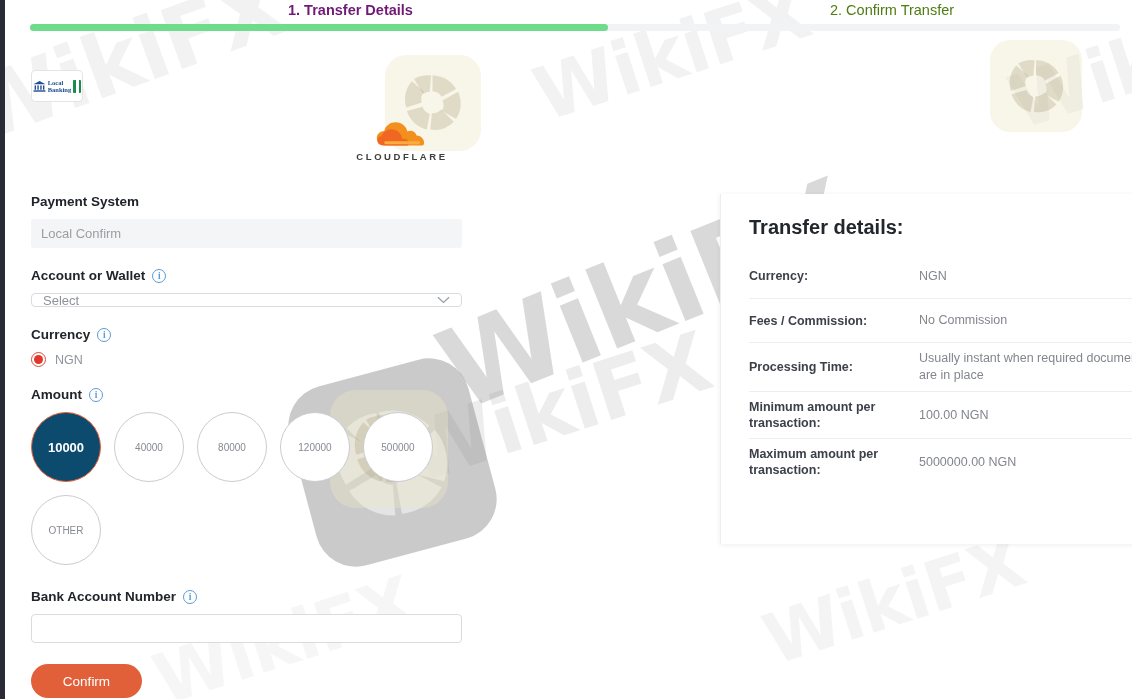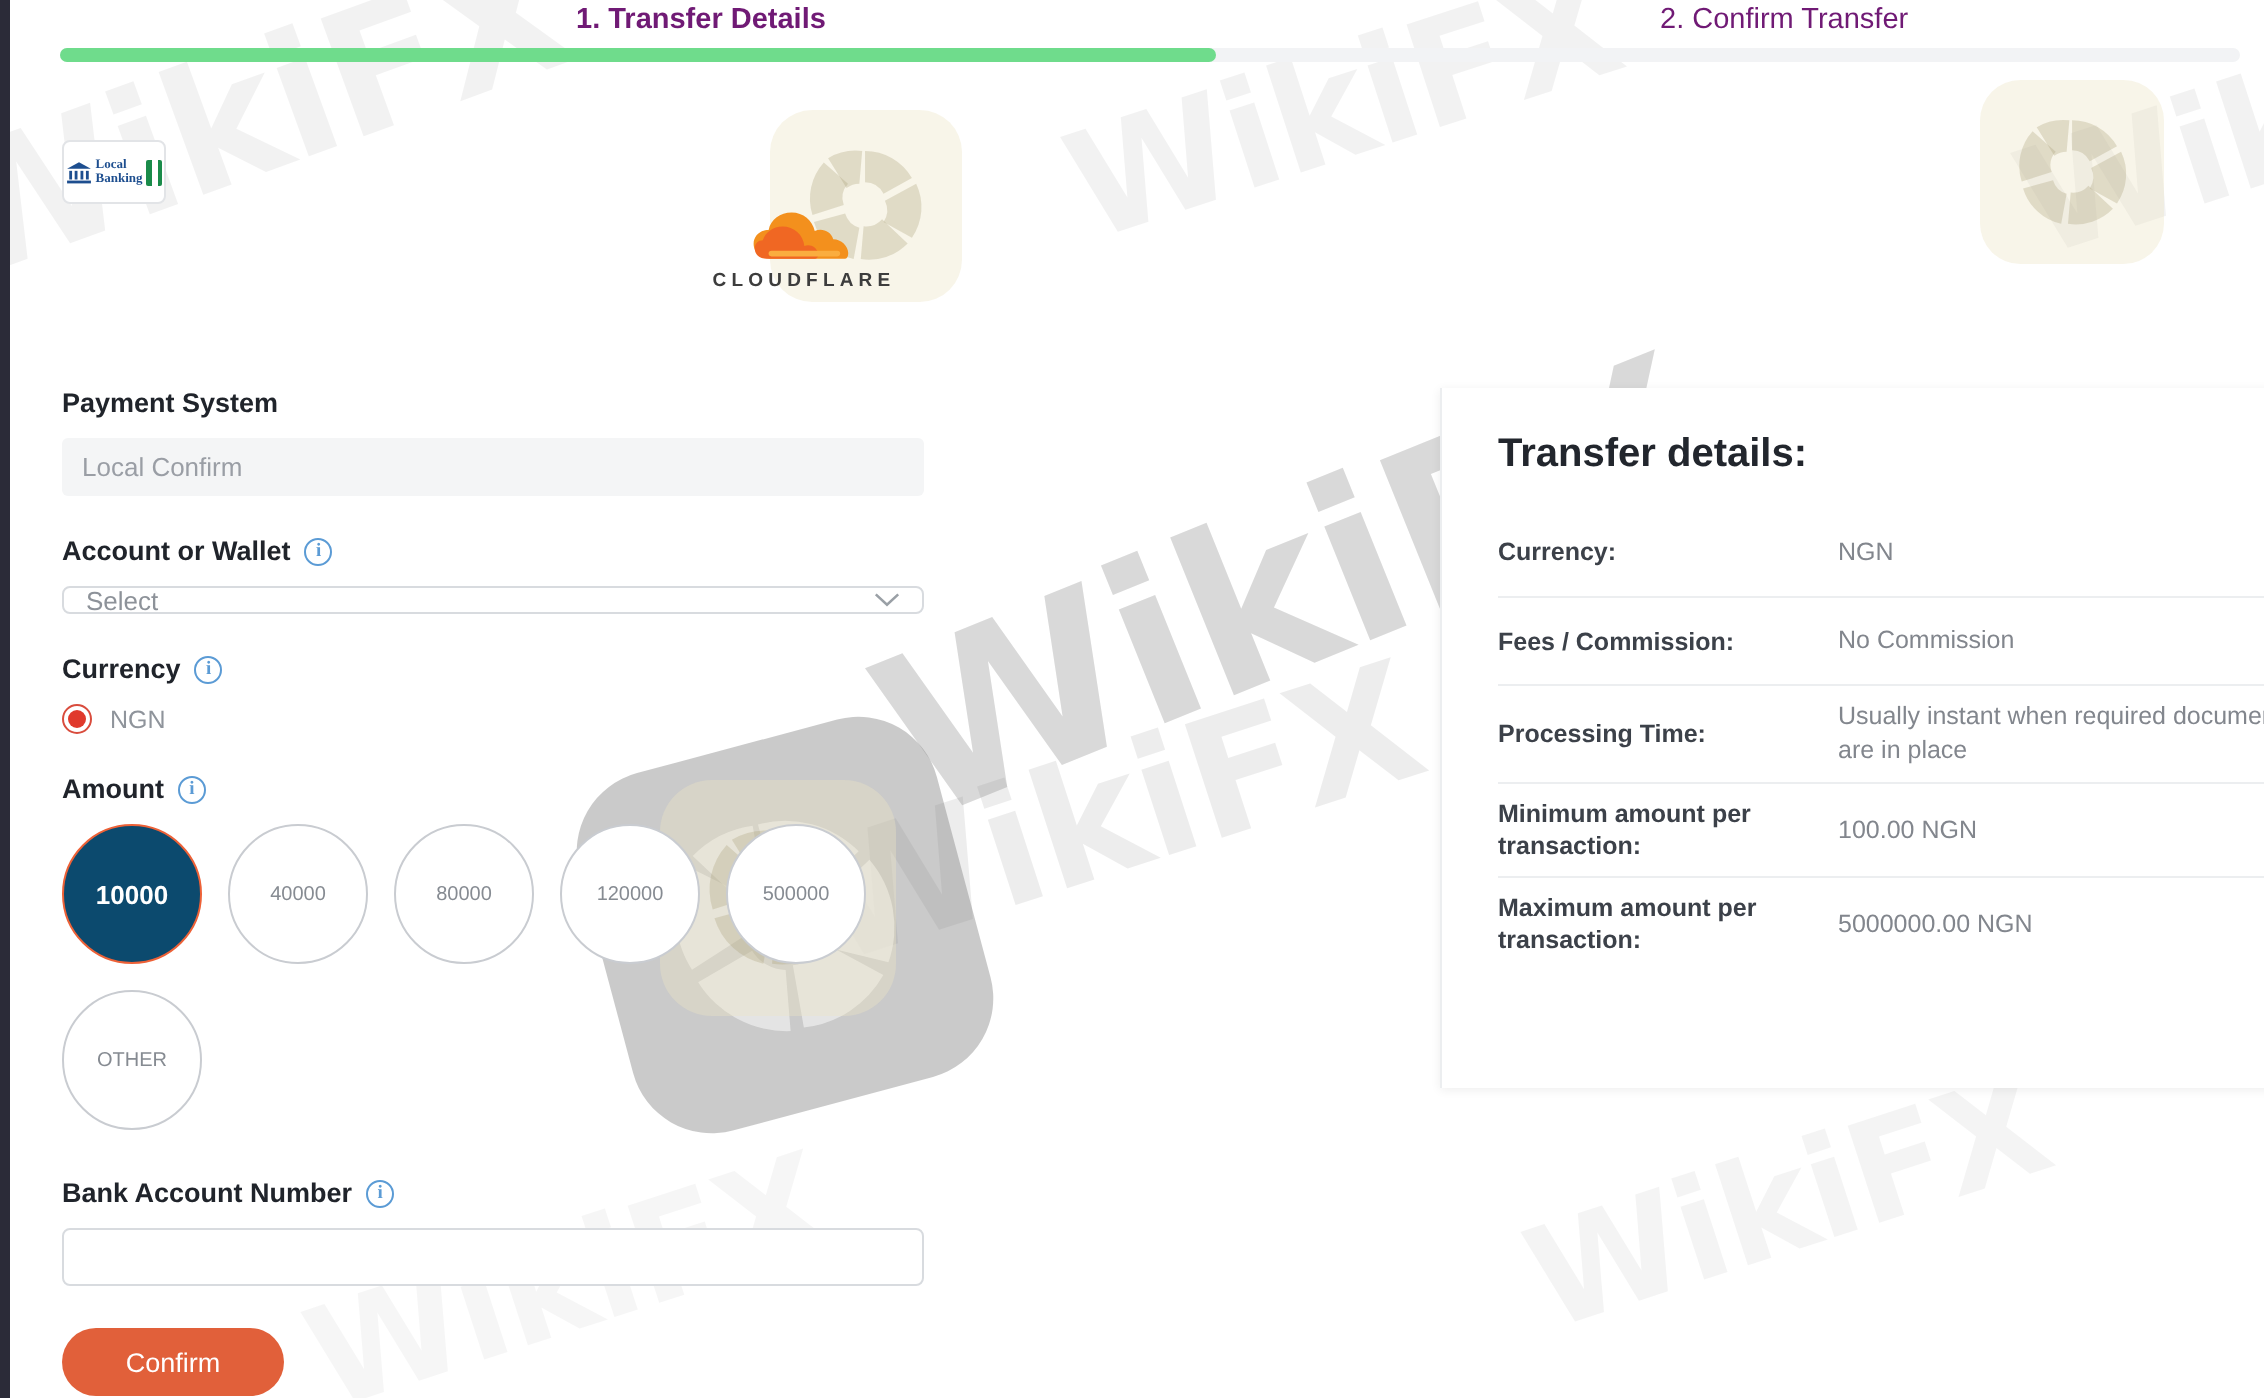--- a/index.html
+++ b/index.html
@@ -68,21 +68,21 @@
     line-height: 20px;
   }
   .step-label.active {
     left: 261px;
     color: #701a75;
     font-weight: 700;
     margin-left: 27px;
   }
   .step-label.inactive {
     left: 830px;
-    color: #701a75;
+    color: #4d7c0f;
     font-weight: 400;
   }
   #progress-track {
     position: absolute;
     left: 30px;
     top: 24px;
     width: 1090px;
     height: 7px;
     background: #f2f3f5;
     border-radius: 4px;
@@ -134,21 +134,21 @@
     border-radius: 1px;
     overflow: hidden;
   }
   #ps-badge .flag i { display: block; height: 100%; width: 33.33%; }
   #ps-badge .flag i:nth-child(1),
   #ps-badge .flag i:nth-child(3) { background: #1a8b4a; }
   #ps-badge .flag i:nth-child(2) { background: #ffffff; }
 
   #cf-logo {
     position: absolute;
-    left: 352px; top: 60px;
+    left: 352px; top: 76px;
     width: 100px;
     text-align: center;
   }
   #cf-logo .cf-cloud { height: 30px; display: block; margin: 0 auto; }
   #cf-logo .cf-word {
     font-size: 9.5px;
     font-weight: 700;
     letter-spacing: 2.6px;
     color: #3d3d3d;
     margin-top: 1px;

